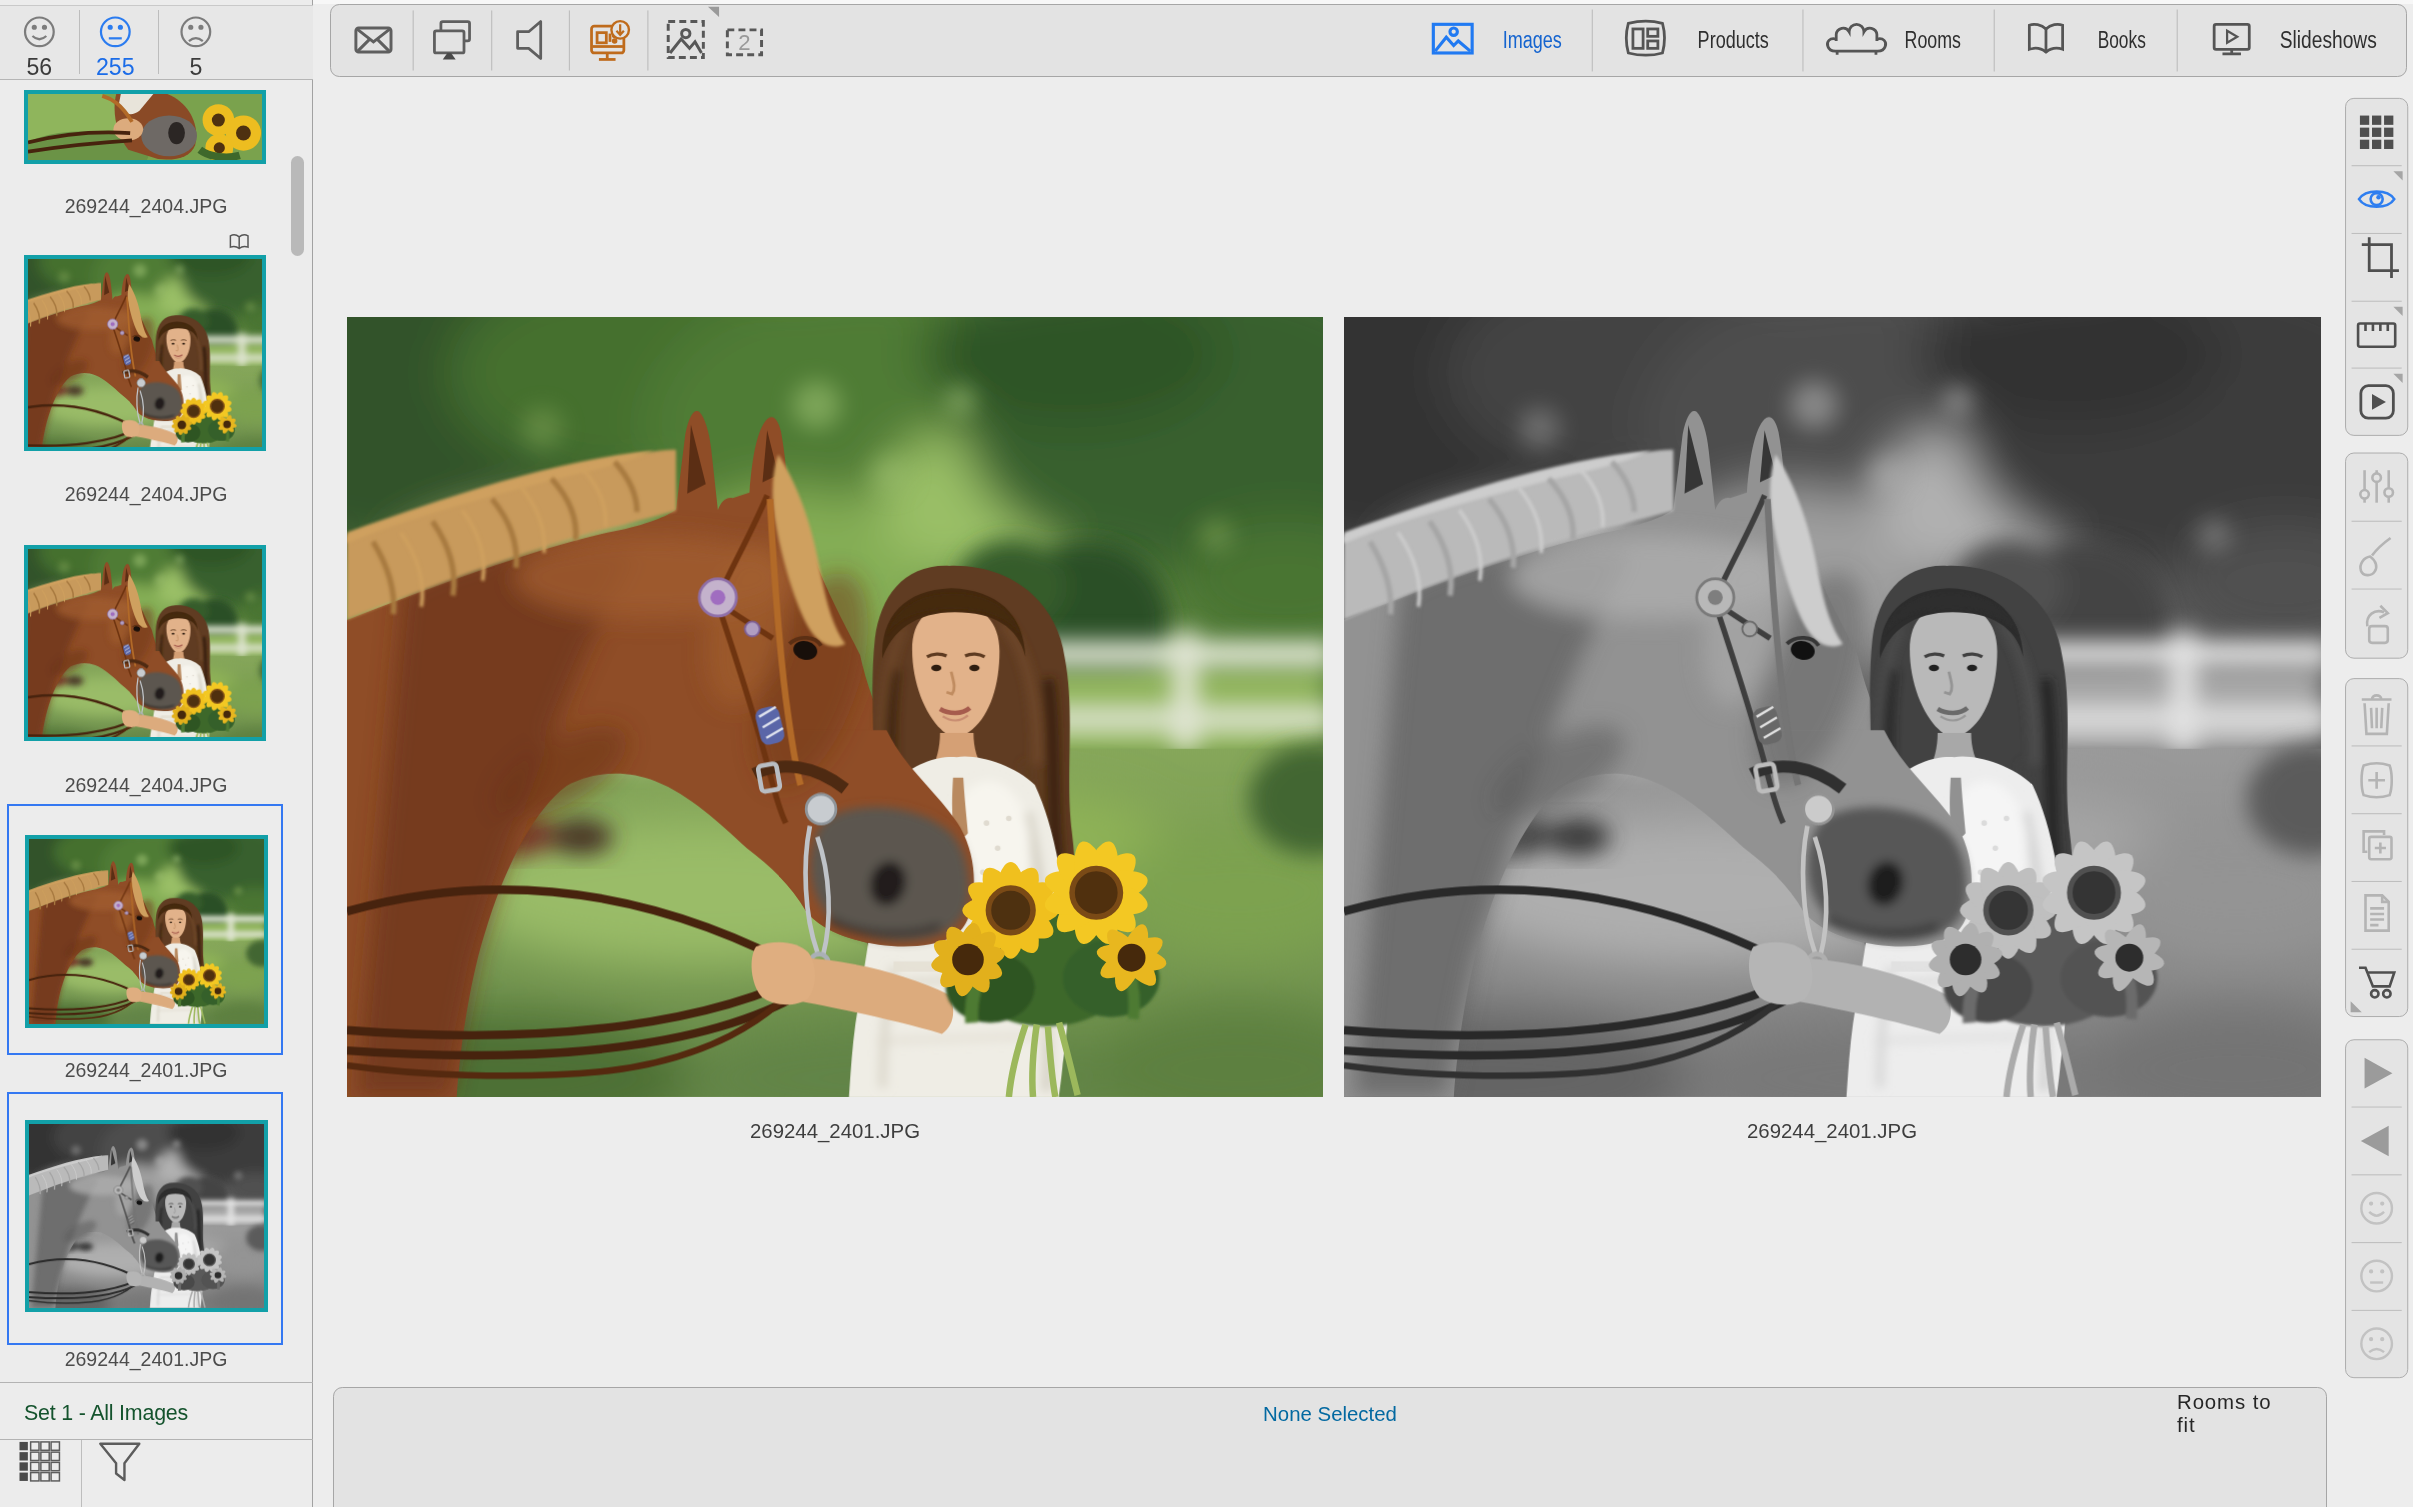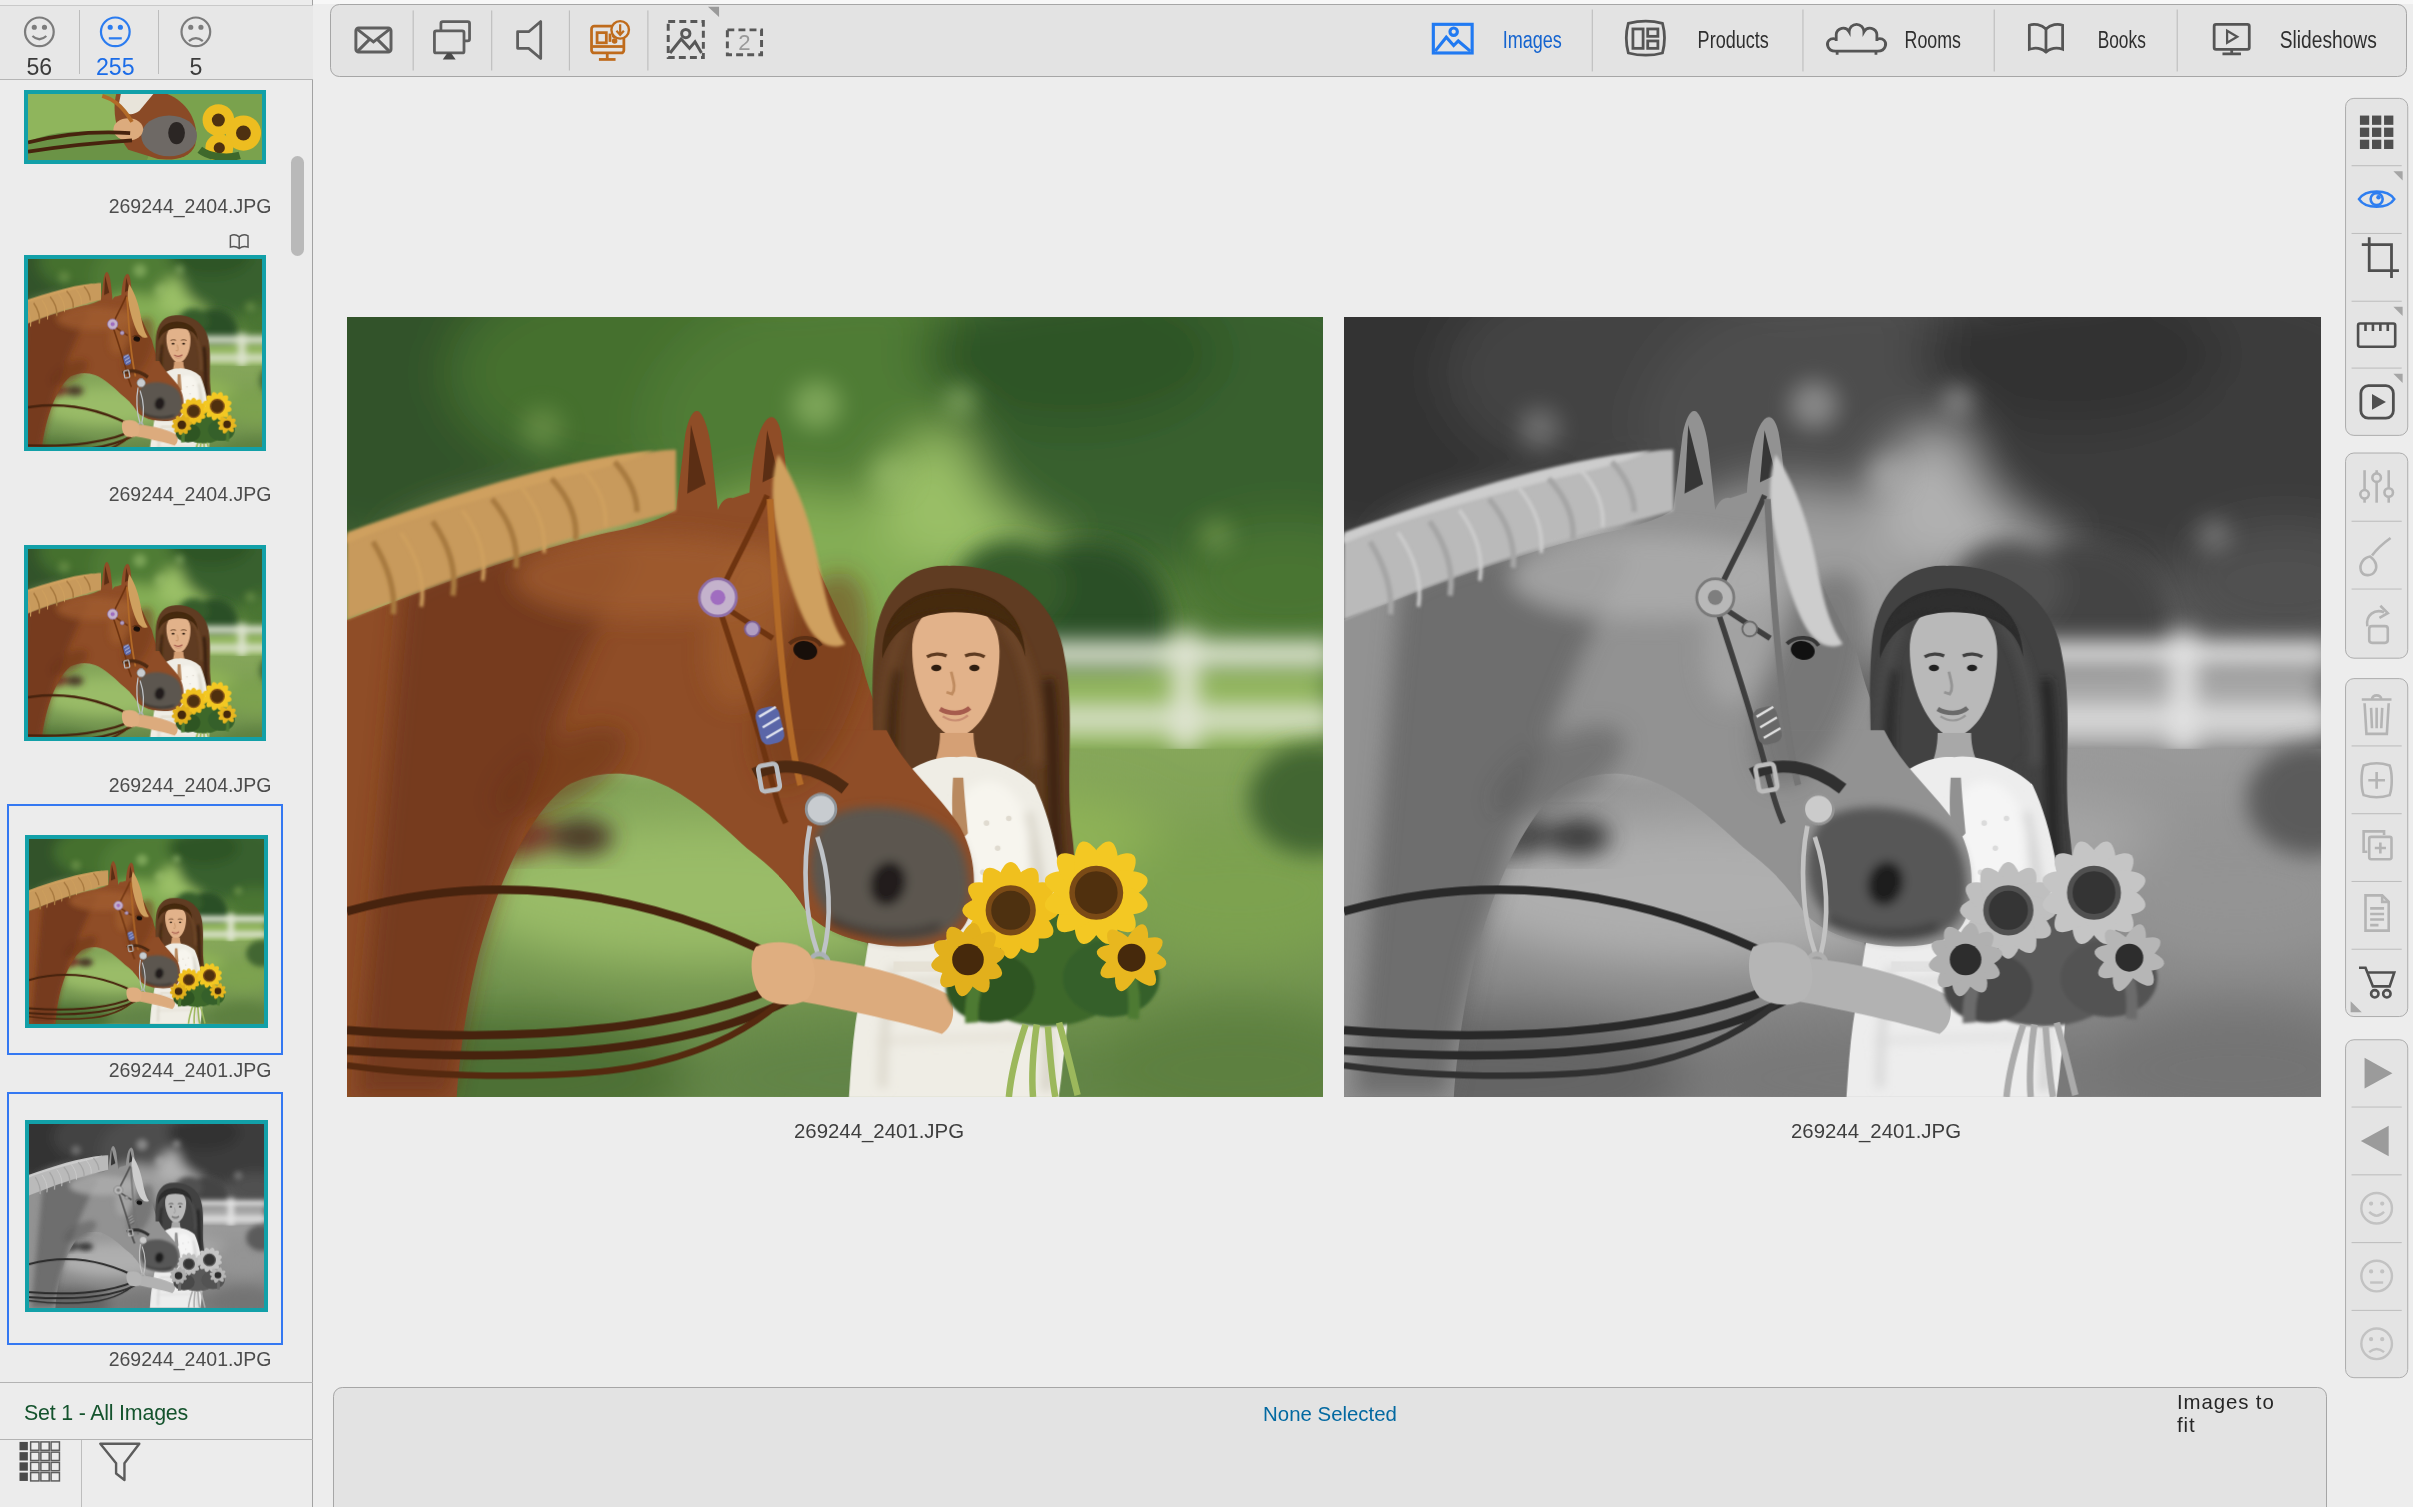--- a/index.html
+++ b/index.html
@@ -1,20 +1,20 @@
 <!DOCTYPE html>
 <html style="font-size:15px"><head>
 <meta charset="utf-8">
 <style>
   html,body{margin:0;padding:0;}
   body{width:2413px;height:1508px;position:relative;overflow:hidden;
        background:#ededed;font-family:"Liberation Sans",sans-serif;}
   .abs{position:absolute;}
   .panel{position:absolute;background:#e3e3e3;border:0.9px solid #a6a6a6;border-radius:9.3px;box-sizing:border-box;}
-  .fn{position:absolute;color:#4c4c4c;font-size:19.5px;text-align:left;white-space:nowrap;transform:translate(-50%,-50%);margin-left:44px;}
+  .fn{position:absolute;color:#4c4c4c;font-size:19.5px;text-align:left;white-space:nowrap;transform:translate(-50%,-50%);}
   .sep{position:absolute;background:#bdbdbd;width:0.9px;}
   .hsep{position:absolute;background:#b3b3b3;height:0.9px;}
 </style>
 </head>
 <body>
 
 <div class="abs" style="left:0;top:0;width:2413px;height:3.7px;background:#f7f7f7;"></div>
 
 <div class="abs" id="sidebar" style="left:0;top:0;width:313px;height:1508px;background:#ececec;border-right:0.9px solid #a2a2a2;box-sizing:border-box;"></div>
 
@@ -676,14 +676,14 @@
   <svg width="977" height="780" viewBox="0 0 1050 840" preserveAspectRatio="none">
       <use href="#scn"></use>
     </svg>
 </div>
 
 <div class="fn" style="left:835px;top:1131px;font-size:20.4px;color:#3e3e3e;">269244_2401.JPG</div>
 <div class="fn" style="left:1832px;top:1131px;font-size:20.4px;color:#3e3e3e;">269244_2401.JPG</div>
 
 <div class="panel" style="left:333px;top:1387px;width:1994px;height:130px;border-radius:9.3px;"></div>
 <div class="abs" style="left:1330px;top:1414px;transform:translate(-50%,-50%);font-size:20.4px;color:#0369a1;">None Selected</div>
-<div class="abs" style="left:2295px;top:1414px;transform:translate(-100%,-50%);font-size:20.4px;letter-spacing:0.9px;color:#262626;">Images to fit</div>
+<div class="abs" style="left:2295px;top:1414px;transform:translate(-100%,-50%);font-size:20.4px;letter-spacing:0.9px;color:#262626;">Rooms to fit</div>
 
 
 </body></html>

